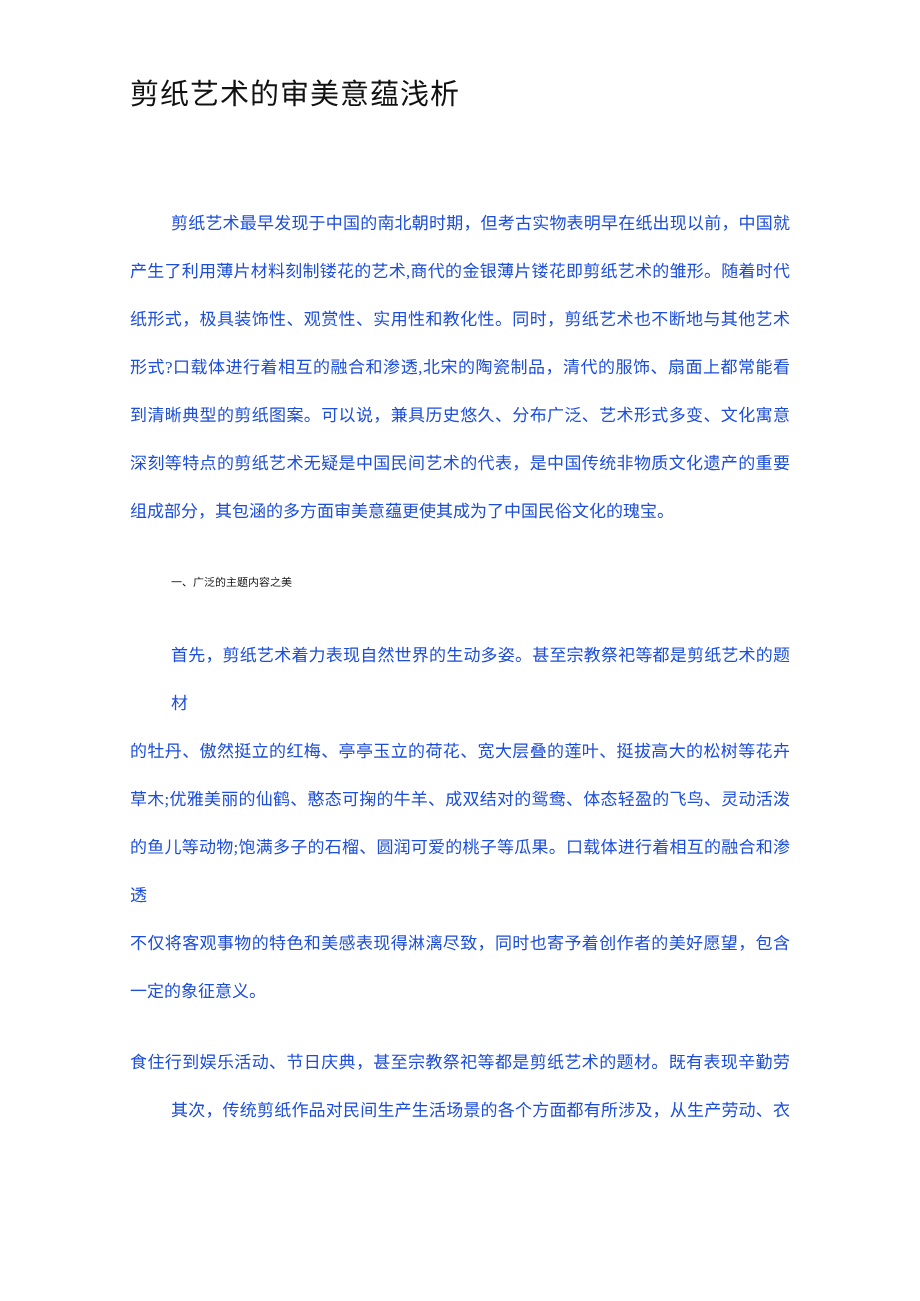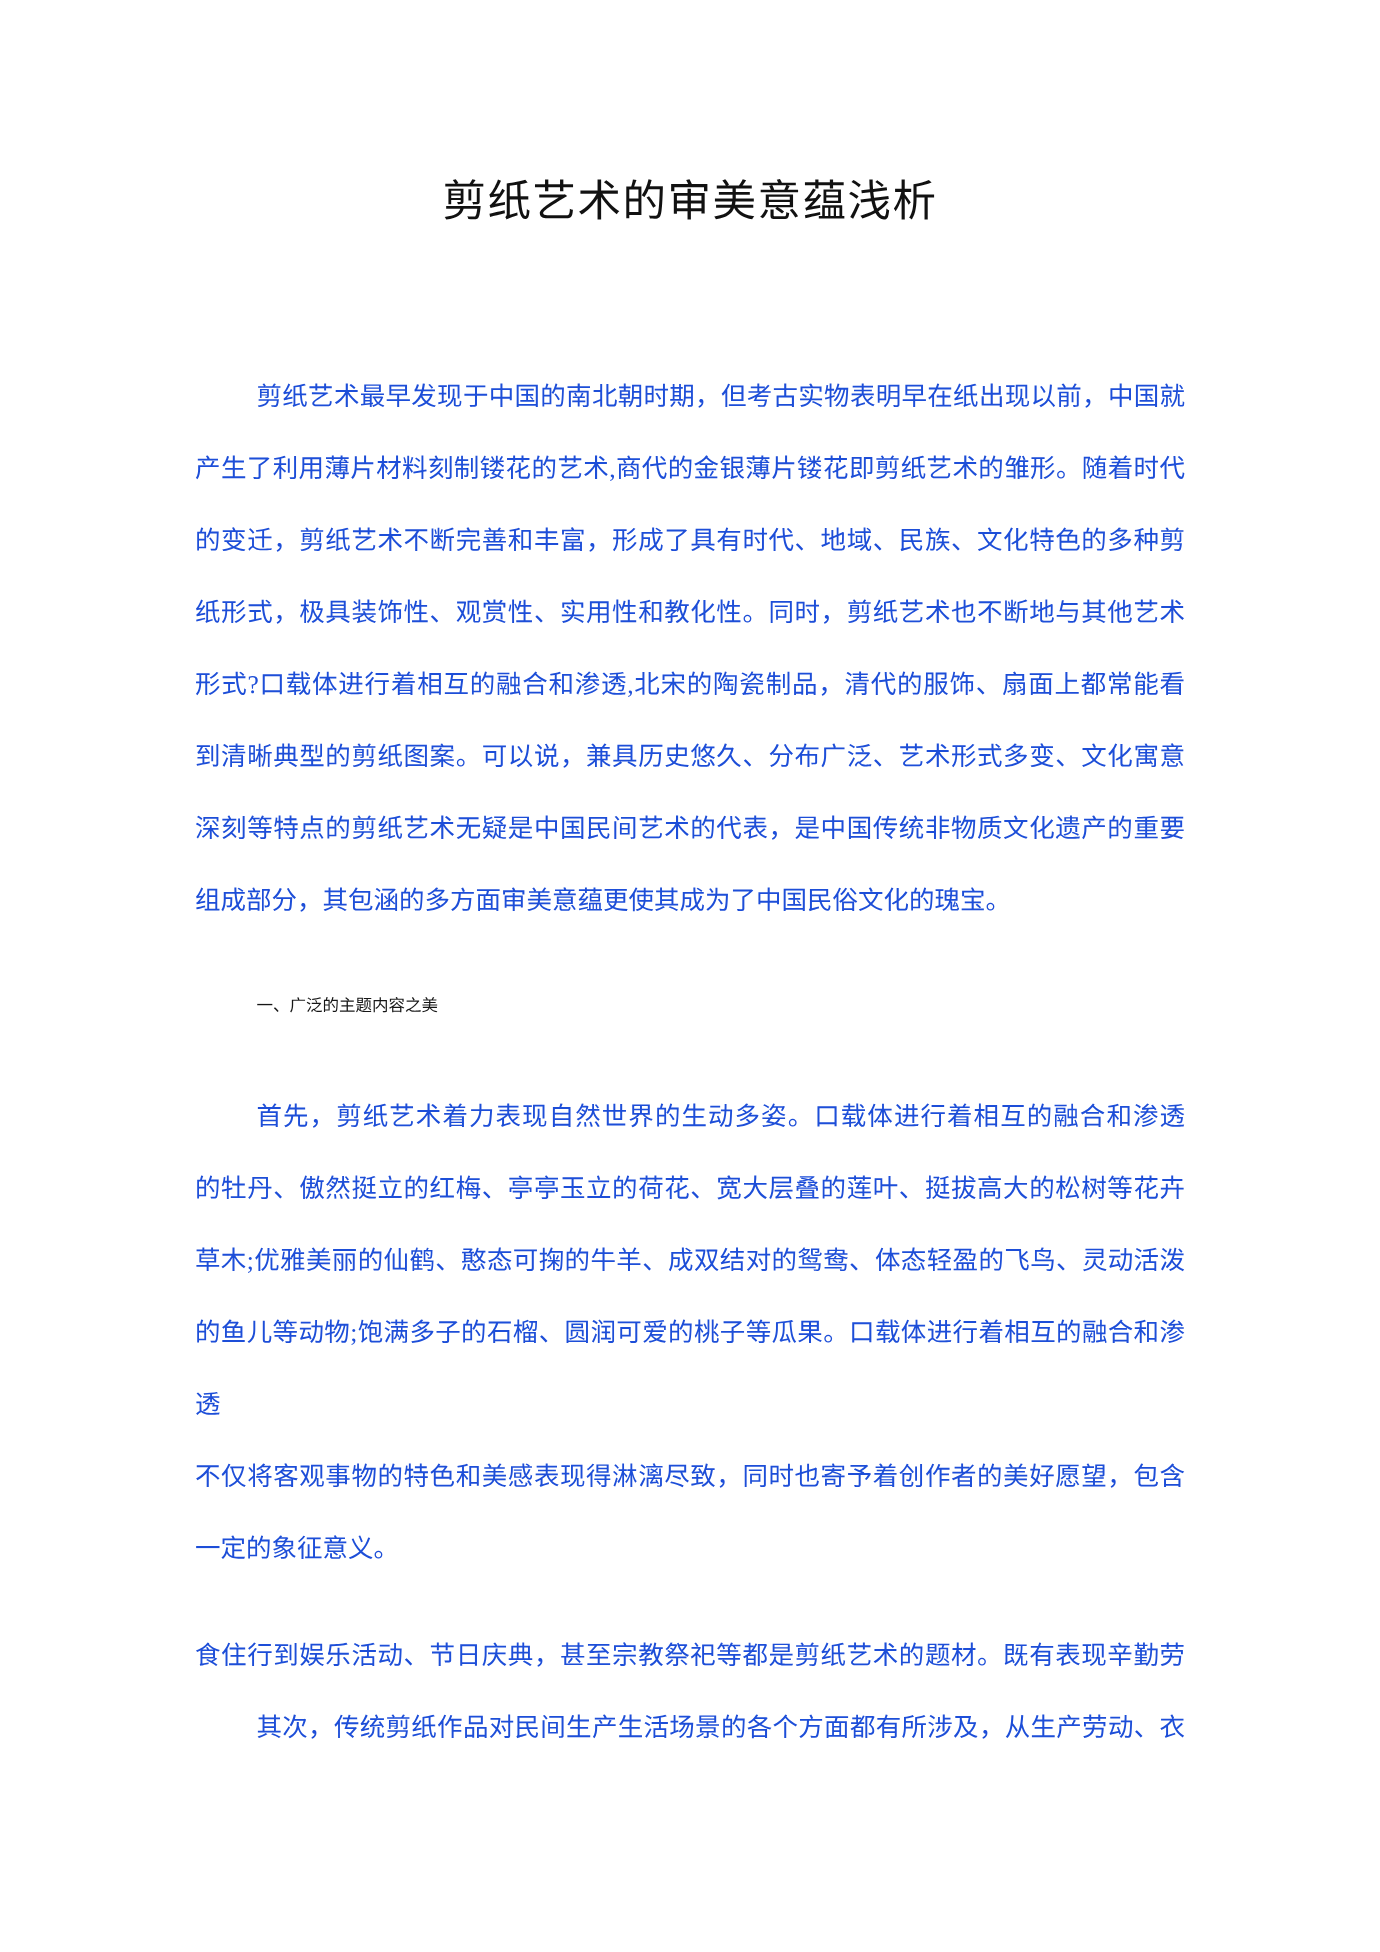--- a/index.html
+++ b/index.html
@@ -15,25 +15,25 @@
     color: #1a1a1a;
   }
   .page {
     box-sizing: border-box;
     width: 920px;
     height: 1301px;
     padding: 0 130px;
     background: #ffffff;
   }
   .title {
-    margin: 112px 0 0 0;
+    margin: 71px 0 0 0;
     font-size: 29px;
     line-height: 46px;
     font-weight: 400;
-    text-align: center;
+    text-align: left;
     color: #111111;
     letter-spacing: 1px;
   }
   .para {
     margin: 0;
   }
   .para-1 { margin-top: 83px; }
   .heading {
     margin: 22px 0 0 0;
     padding-left: 41px;
@@ -59,32 +59,31 @@
 </head>
 <body>
 
 <div class="page">
 
   <h1 class="title">剪纸艺术的审美意蕴浅析</h1>
 
   <div class="para para-1">
     <div class="line indent">剪纸艺术最早发现于中国的南北朝时期，但考古实物表明早在纸出现以前，中国就</div>
     <div class="line">产生了利用薄片材料刻制镂花的艺术,商代的金银薄片镂花即剪纸艺术的雏形。随着时代</div>
-    <div class="line">的变迁，剪纸艺术不断完善和丰富，形成了具有时代、地域、民族、文化特色的多种剪</div>
     <div class="line">纸形式，极具装饰性、观赏性、实用性和教化性。同时，剪纸艺术也不断地与其他艺术</div>
     <div class="line">形式?口载体进行着相互的融合和渗透,北宋的陶瓷制品，清代的服饰、扇面上都常能看</div>
     <div class="line">到清晰典型的剪纸图案。可以说，兼具历史悠久、分布广泛、艺术形式多变、文化寓意</div>
     <div class="line">深刻等特点的剪纸艺术无疑是中国民间艺术的代表，是中国传统非物质文化遗产的重要</div>
     <div class="line para-end">组成部分，其包涵的多方面审美意蕴更使其成为了中国民俗文化的瑰宝。</div>
   </div>
 
   <h2 class="heading">一、广泛的主题内容之美</h2>
 
   <div class="para para-2">
-    <div class="line indent">首先，剪纸艺术着力表现自然世界的生动多姿。口载体进行着相互的融合和渗透</div>
+    <div class="line indent">首先，剪纸艺术着力表现自然世界的生动多姿。甚至宗教祭祀等都是剪纸艺术的题材</div>
     <div class="line">的牡丹、傲然挺立的红梅、亭亭玉立的荷花、宽大层叠的莲叶、挺拔高大的松树等花卉</div>
     <div class="line">草木;优雅美丽的仙鹤、憨态可掬的牛羊、成双结对的鸳鸯、体态轻盈的飞鸟、灵动活泼</div>
     <div class="line">的鱼儿等动物;饱满多子的石榴、圆润可爱的桃子等瓜果。口载体进行着相互的融合和渗透</div>
     <div class="line">不仅将客观事物的特色和美感表现得淋漓尽致，同时也寄予着创作者的美好愿望，包含</div>
     <div class="line para-end">一定的象征意义。</div>
   </div>
 
   <div class="para para-3">
     <div class="line">食住行到娱乐活动、节日庆典，甚至宗教祭祀等都是剪纸艺术的题材。既有表现辛勤劳</div>
     <div class="line indent">其次，传统剪纸作品对民间生产生活场景的各个方面都有所涉及，从生产劳动、衣</div>

